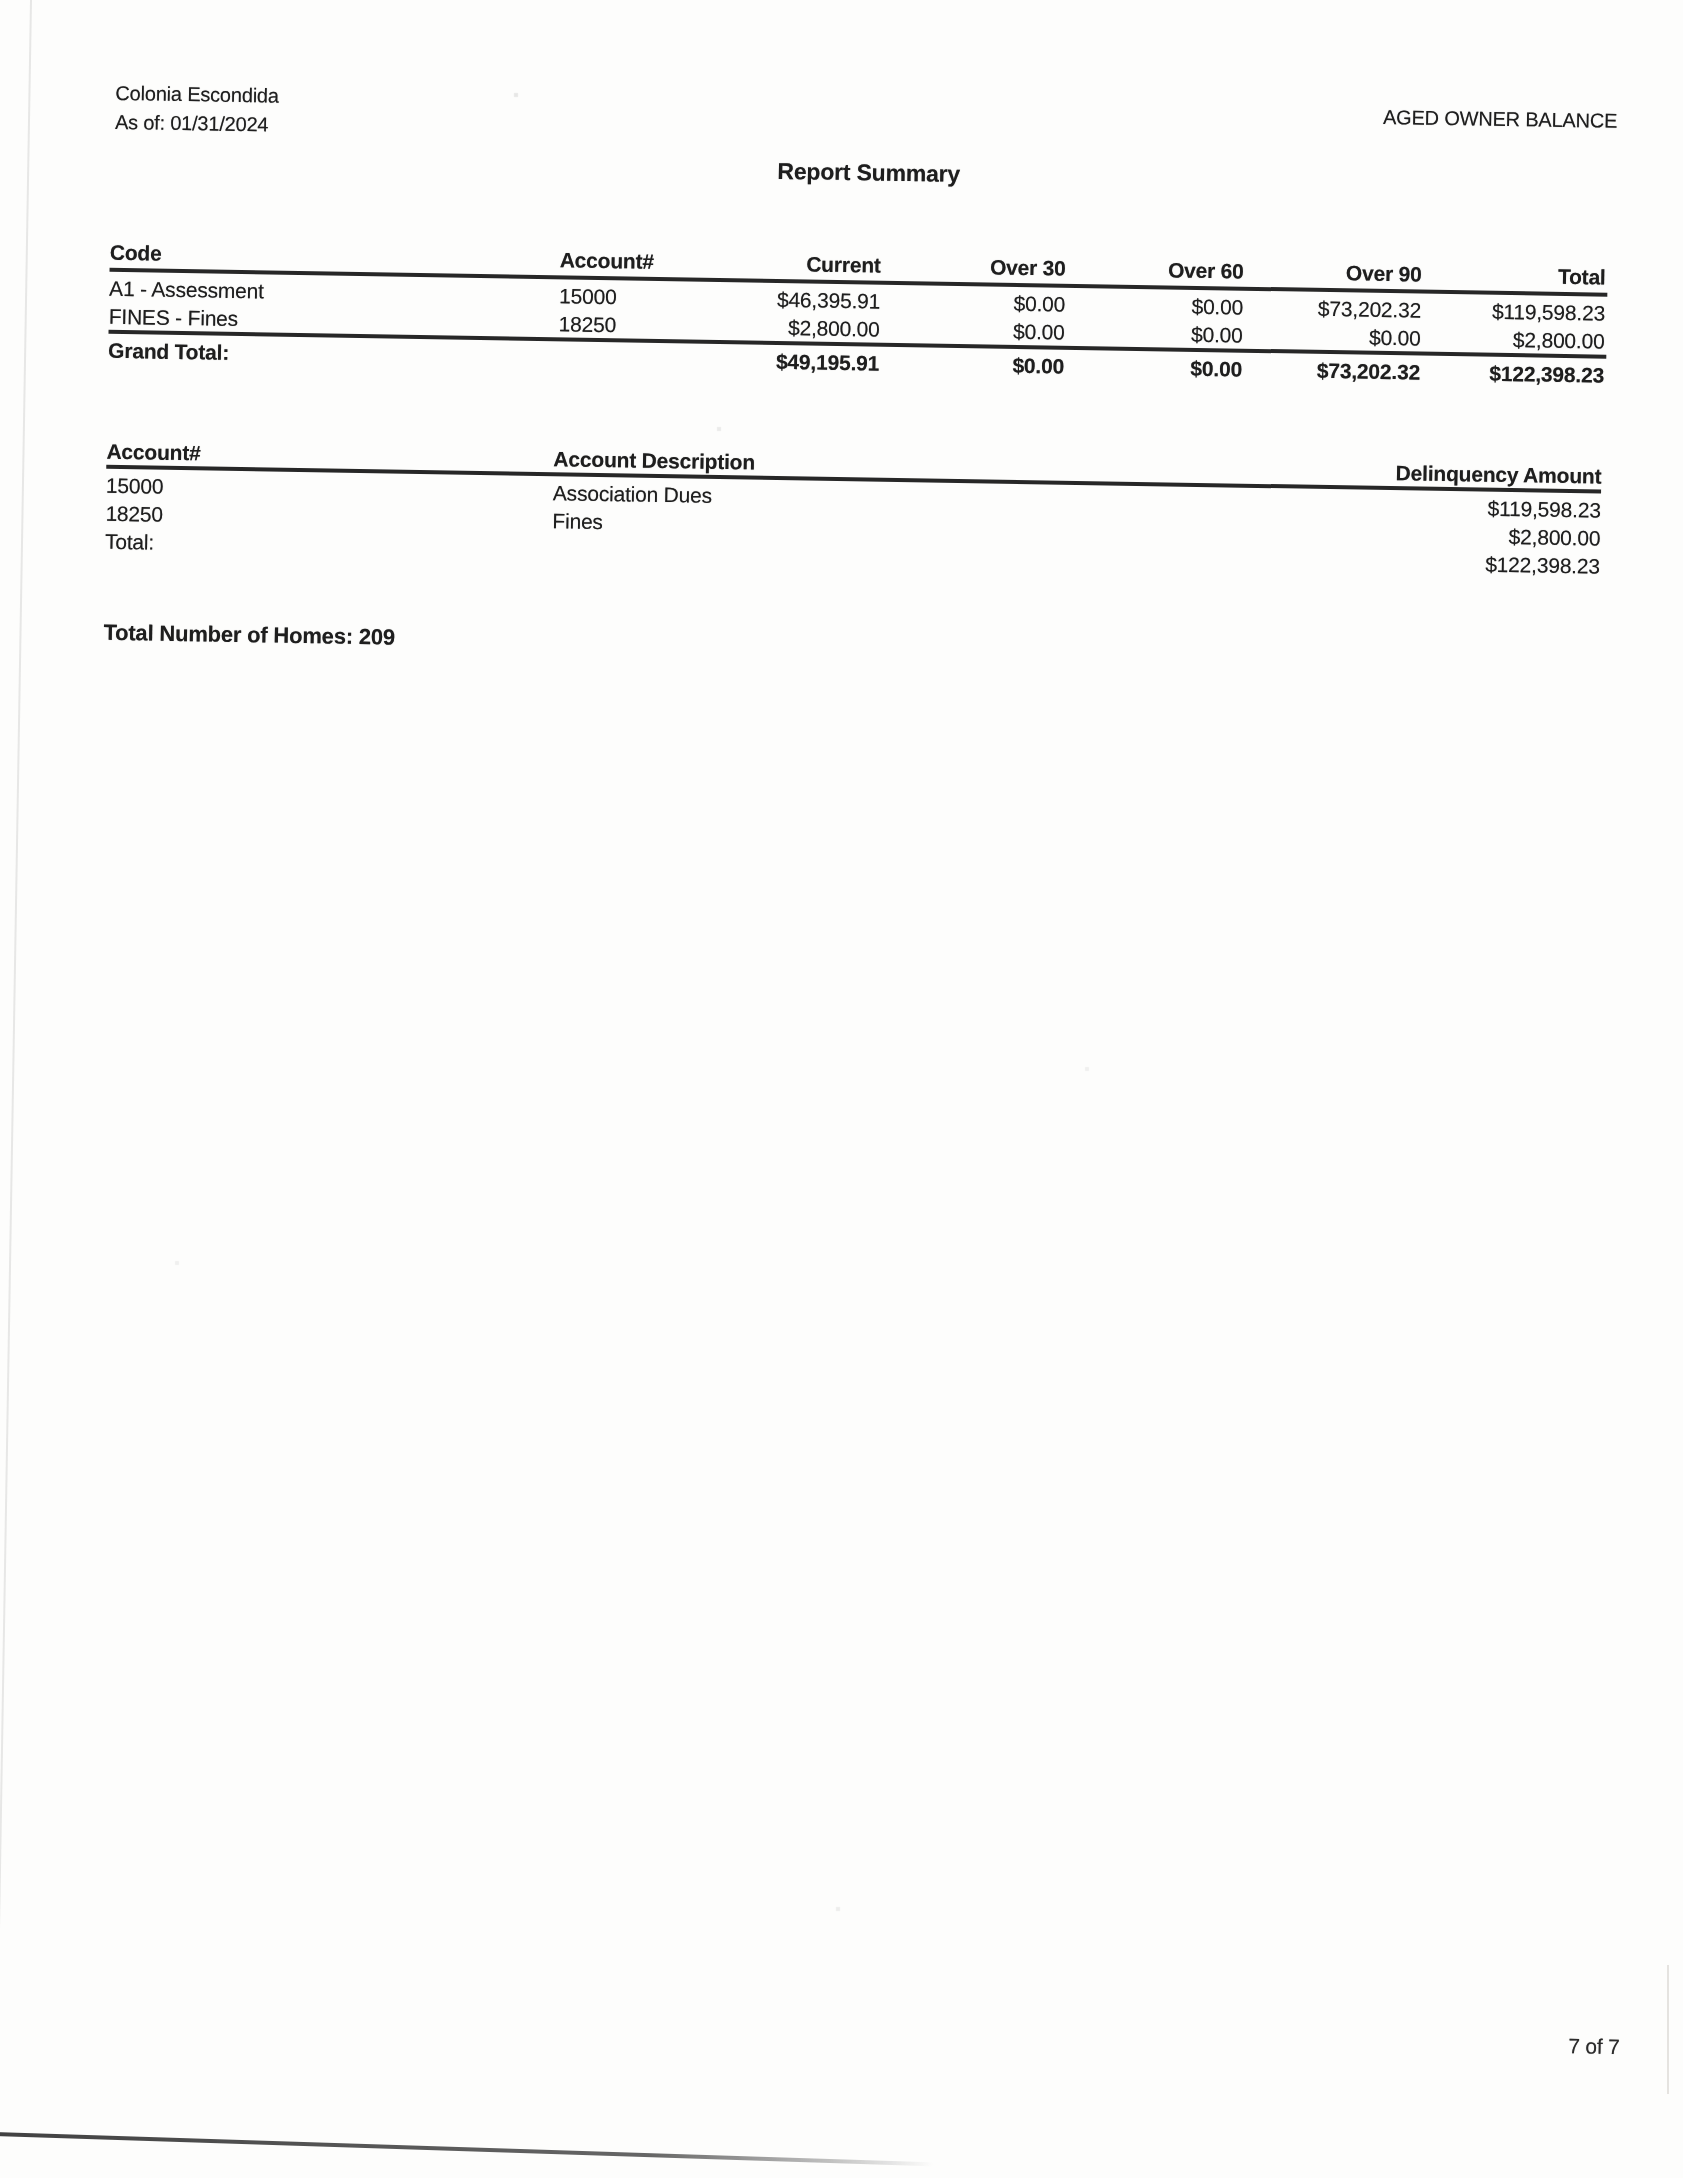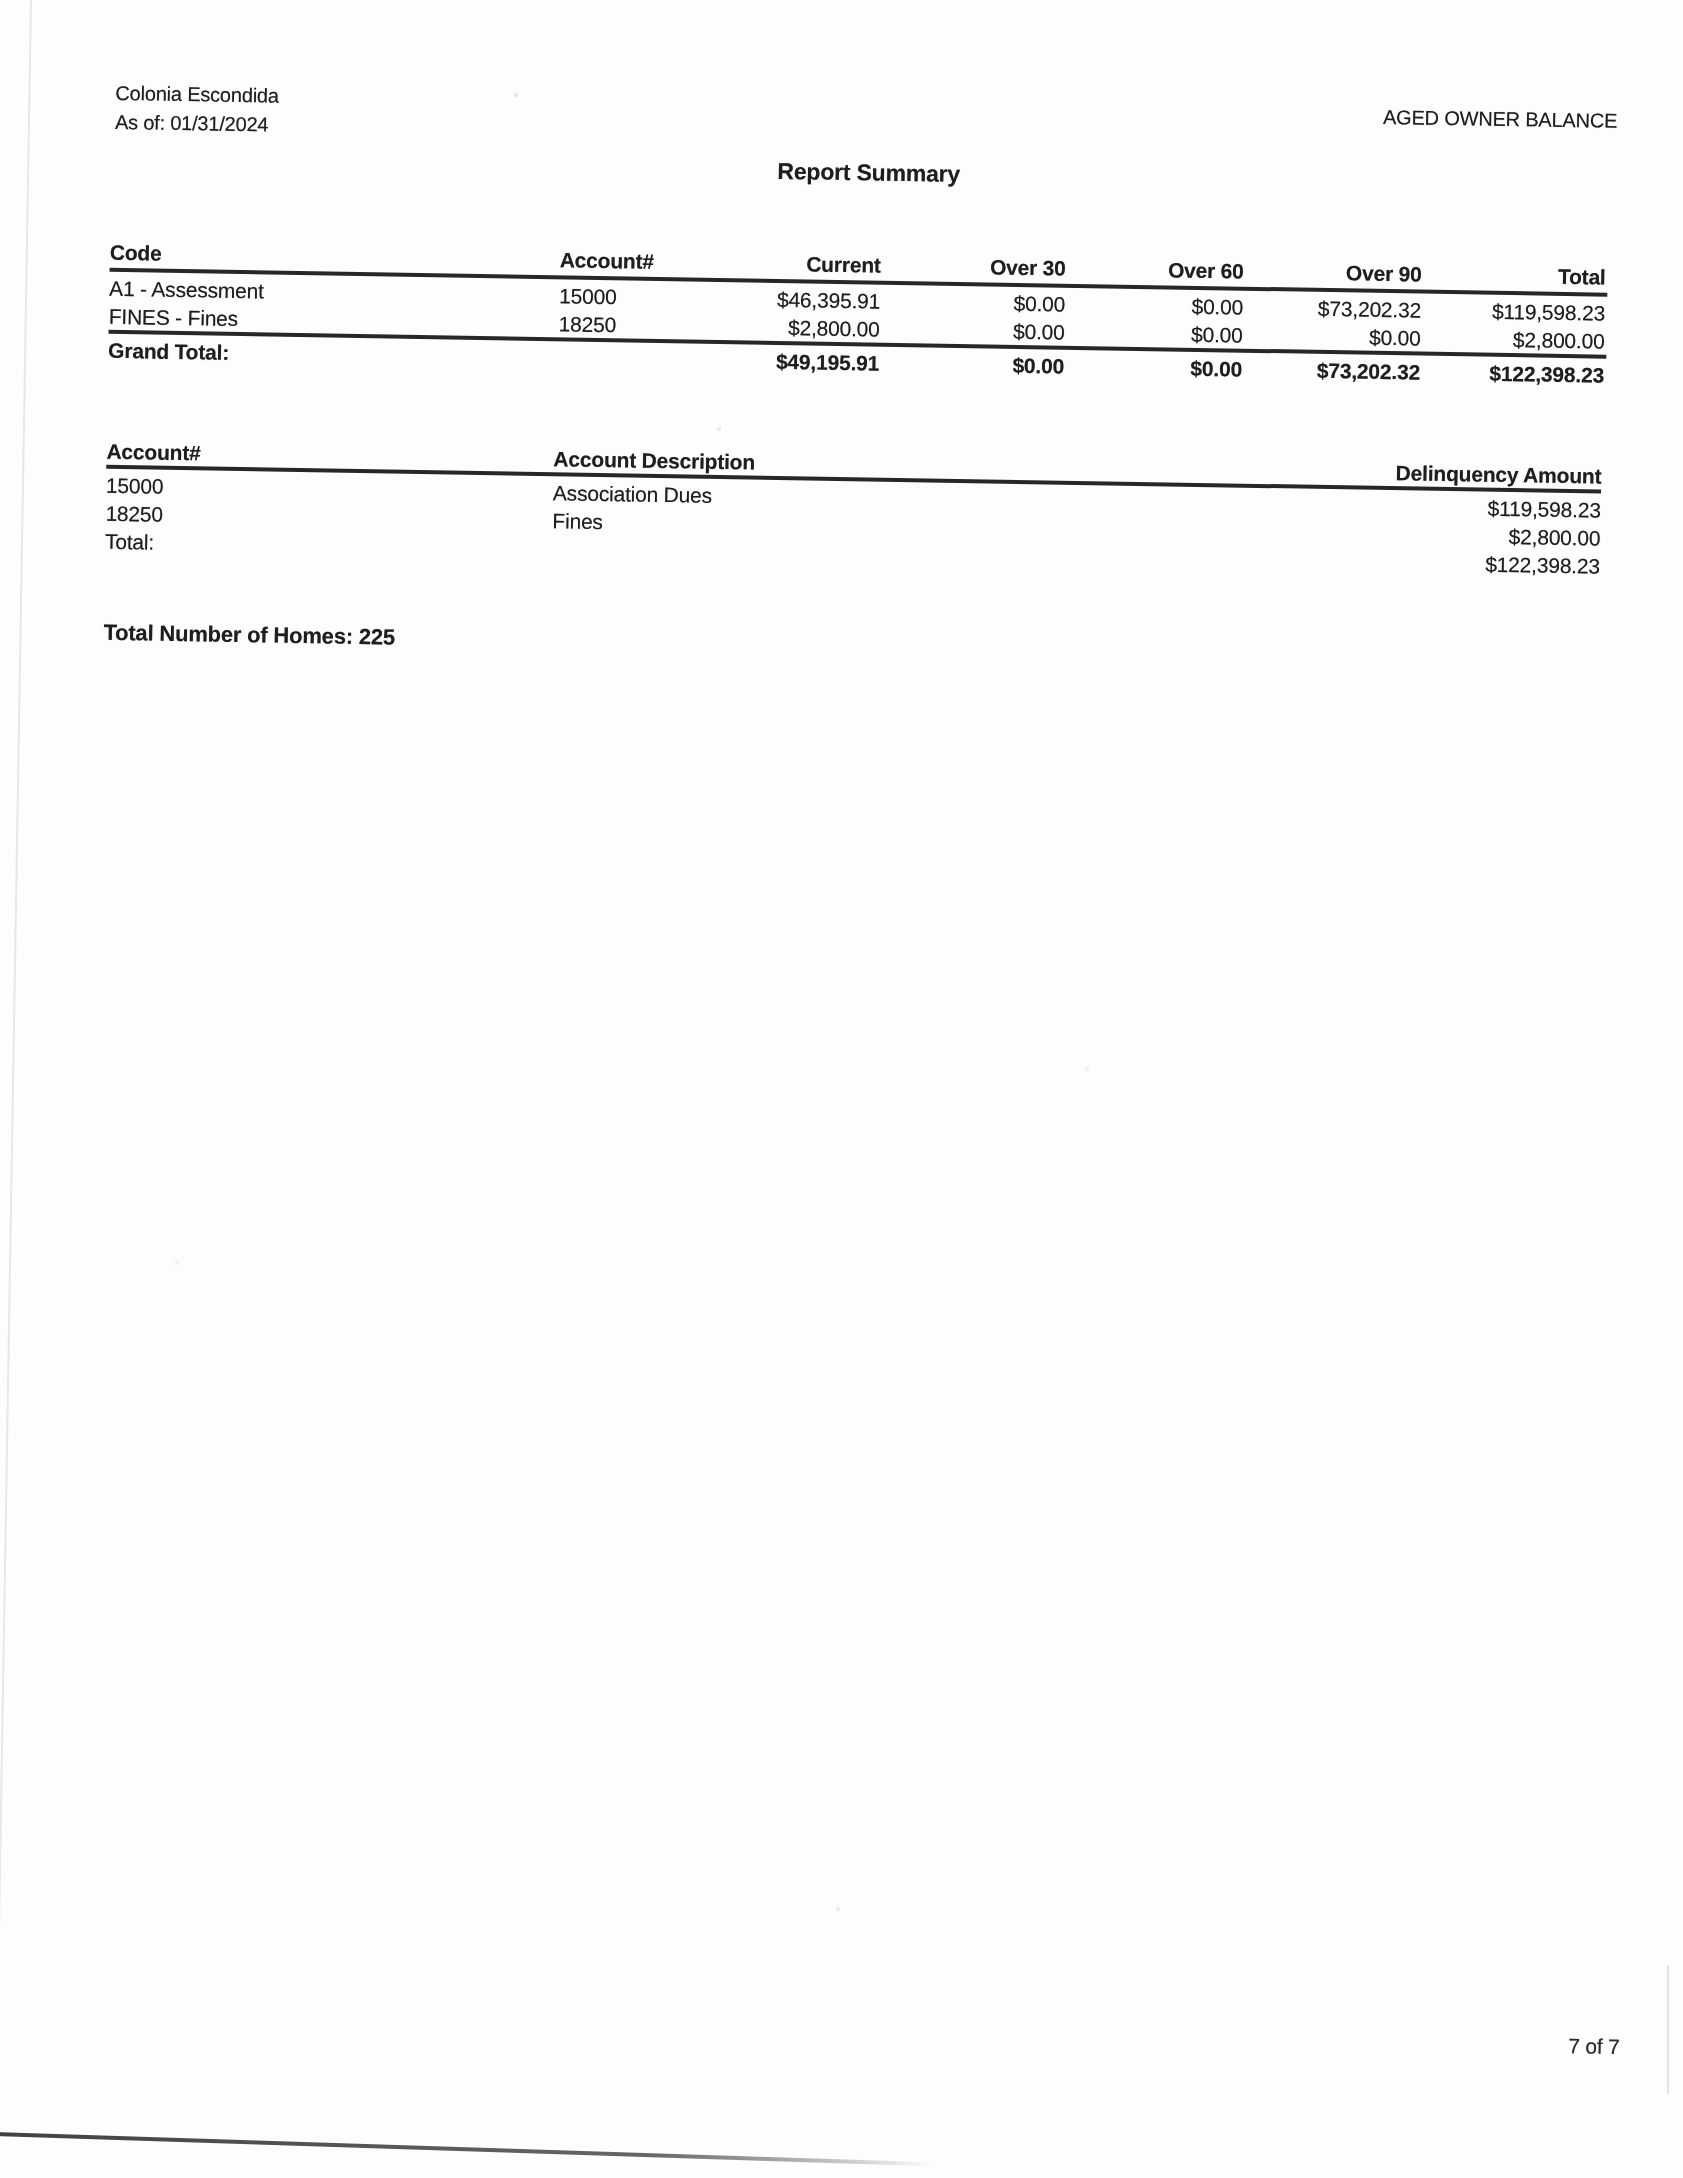--- a/index.html
+++ b/index.html
@@ -142,21 +142,21 @@
       </div>
       <div class="trow2 r">
         <div class="cell">Total:</div>
         <div class="cell"></div>
         <div class="cell num">$122,398.23</div>
       </div>
     </div>
 
     <div class="txt homes">
       <span>Total Number of Homes:</span>
-      <span>225</span>
+      <span>209</span>
     </div>
 
     <div class="txt pageno">7 of 7</div>
   </div>
 
   <div class="scanline"></div>
   <div class="edge-right"></div>
   <div class="specks"></div>
 </div>
 

